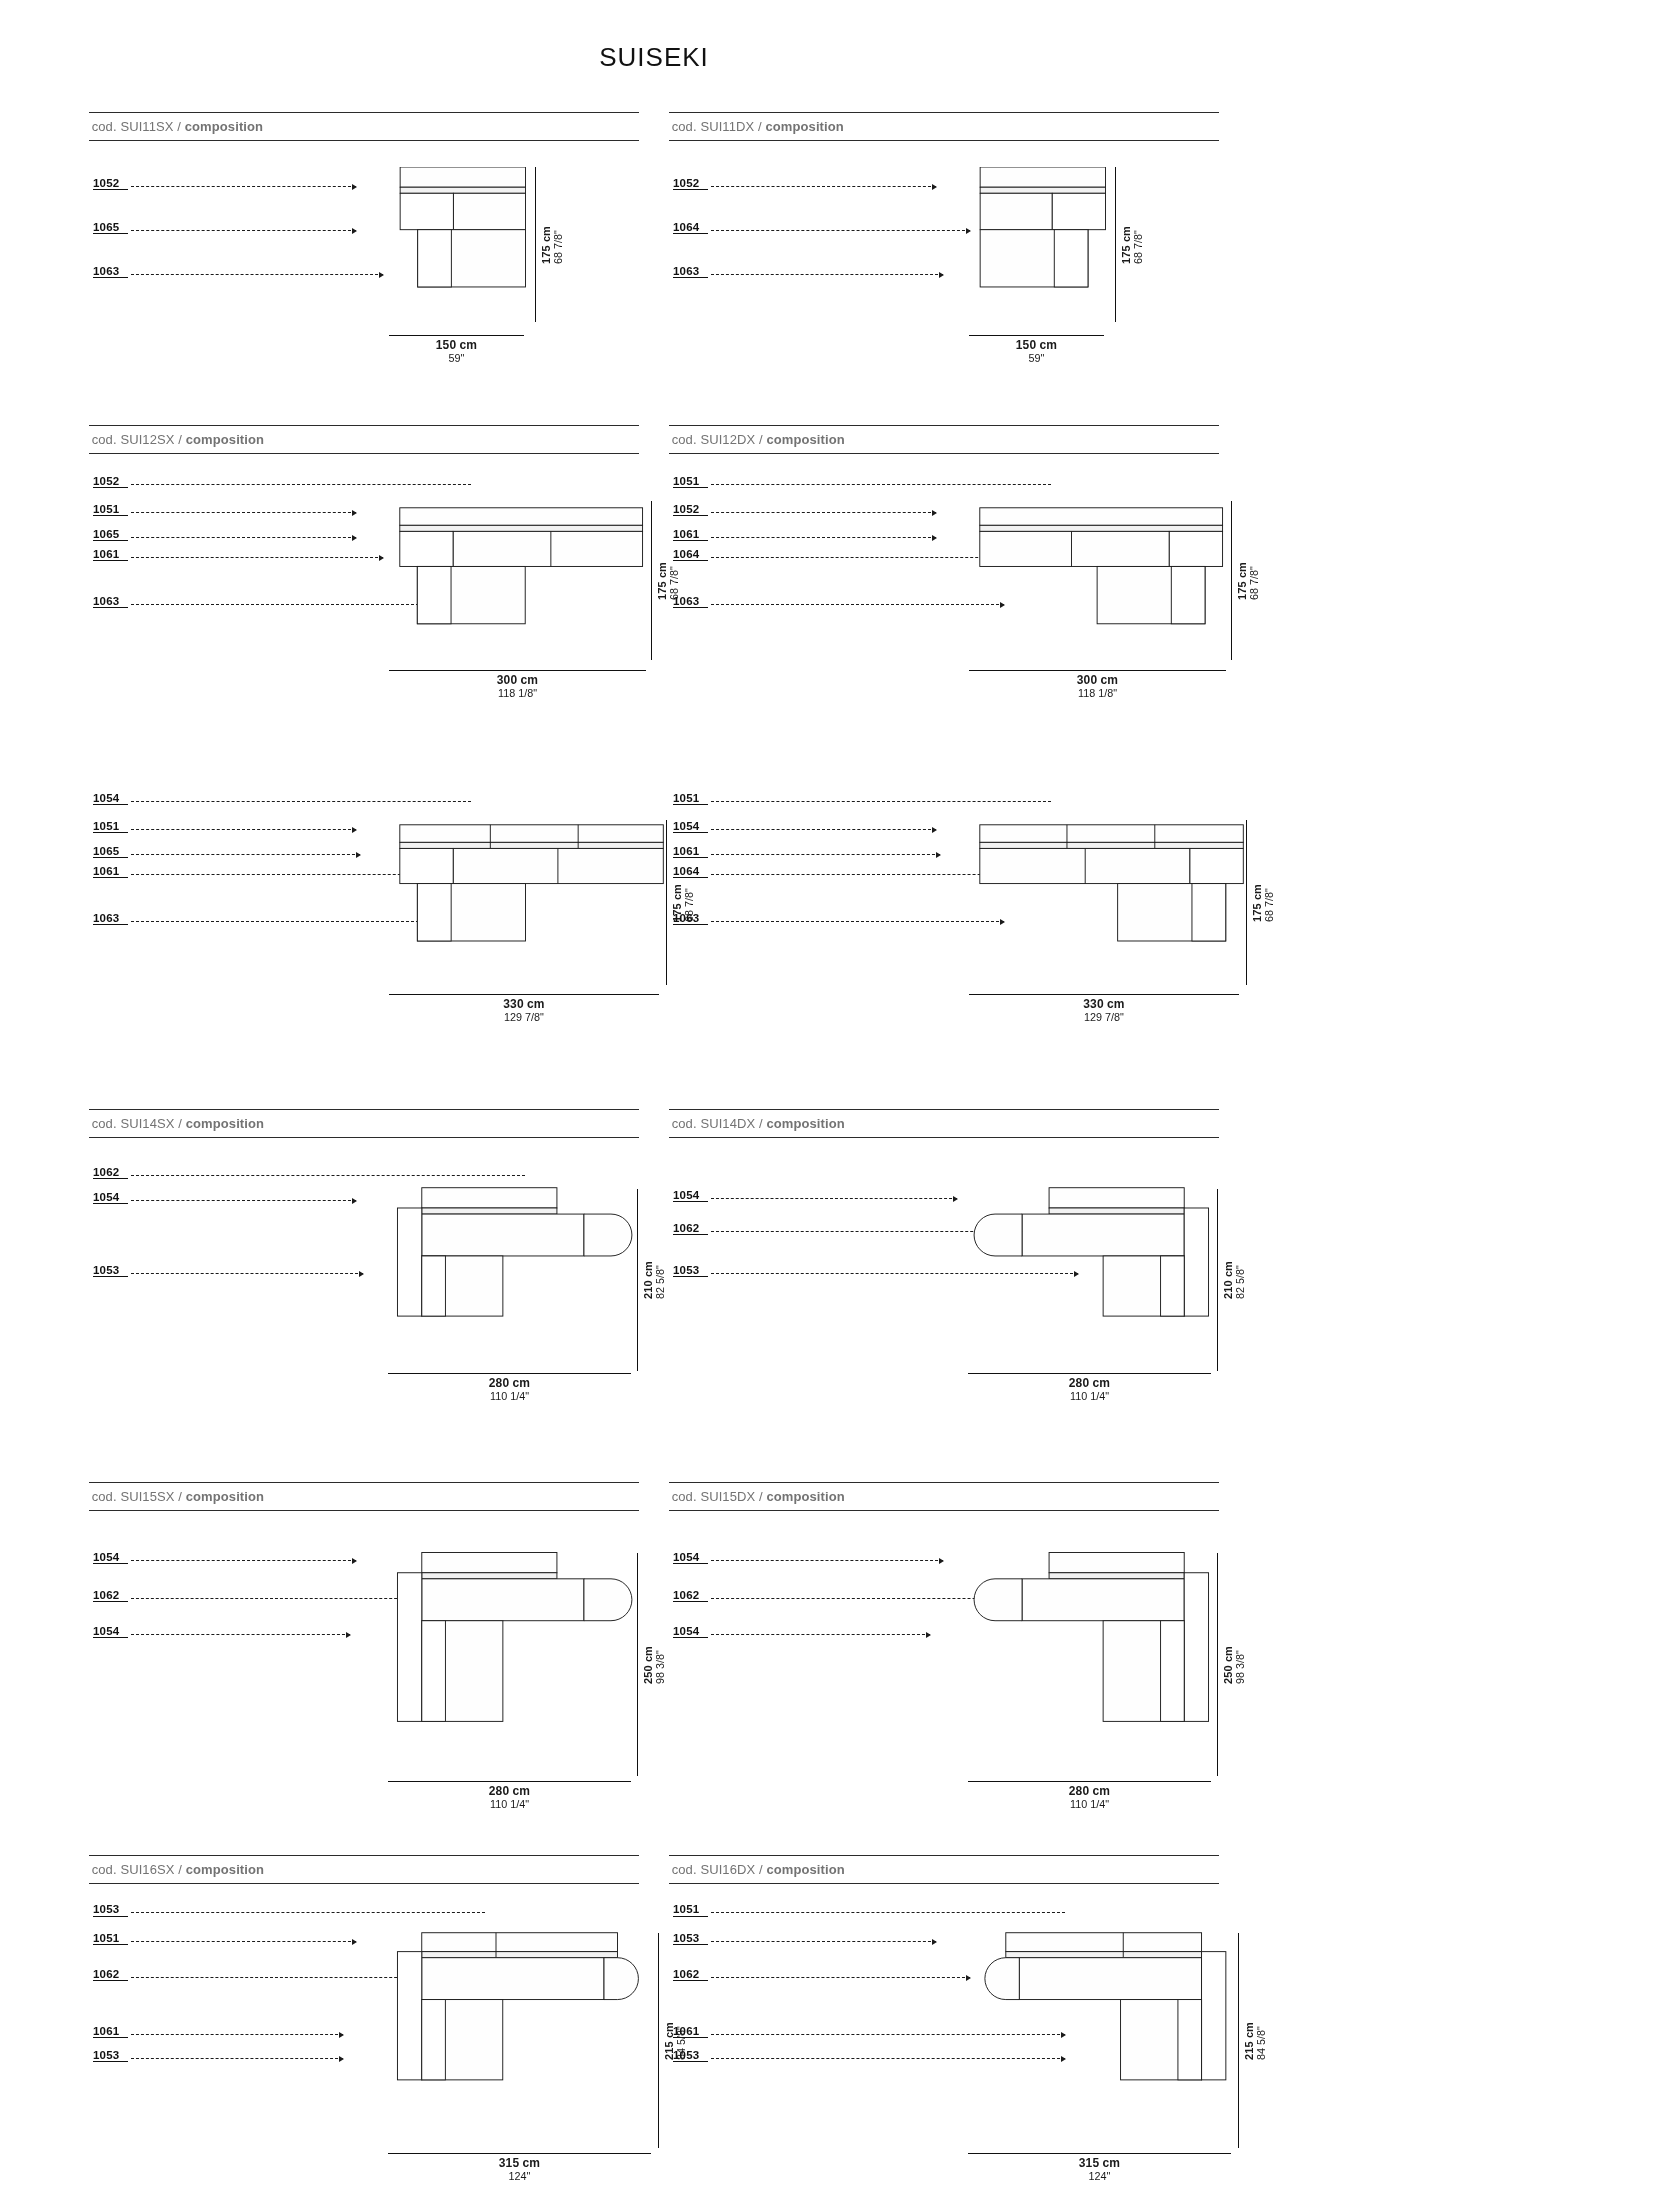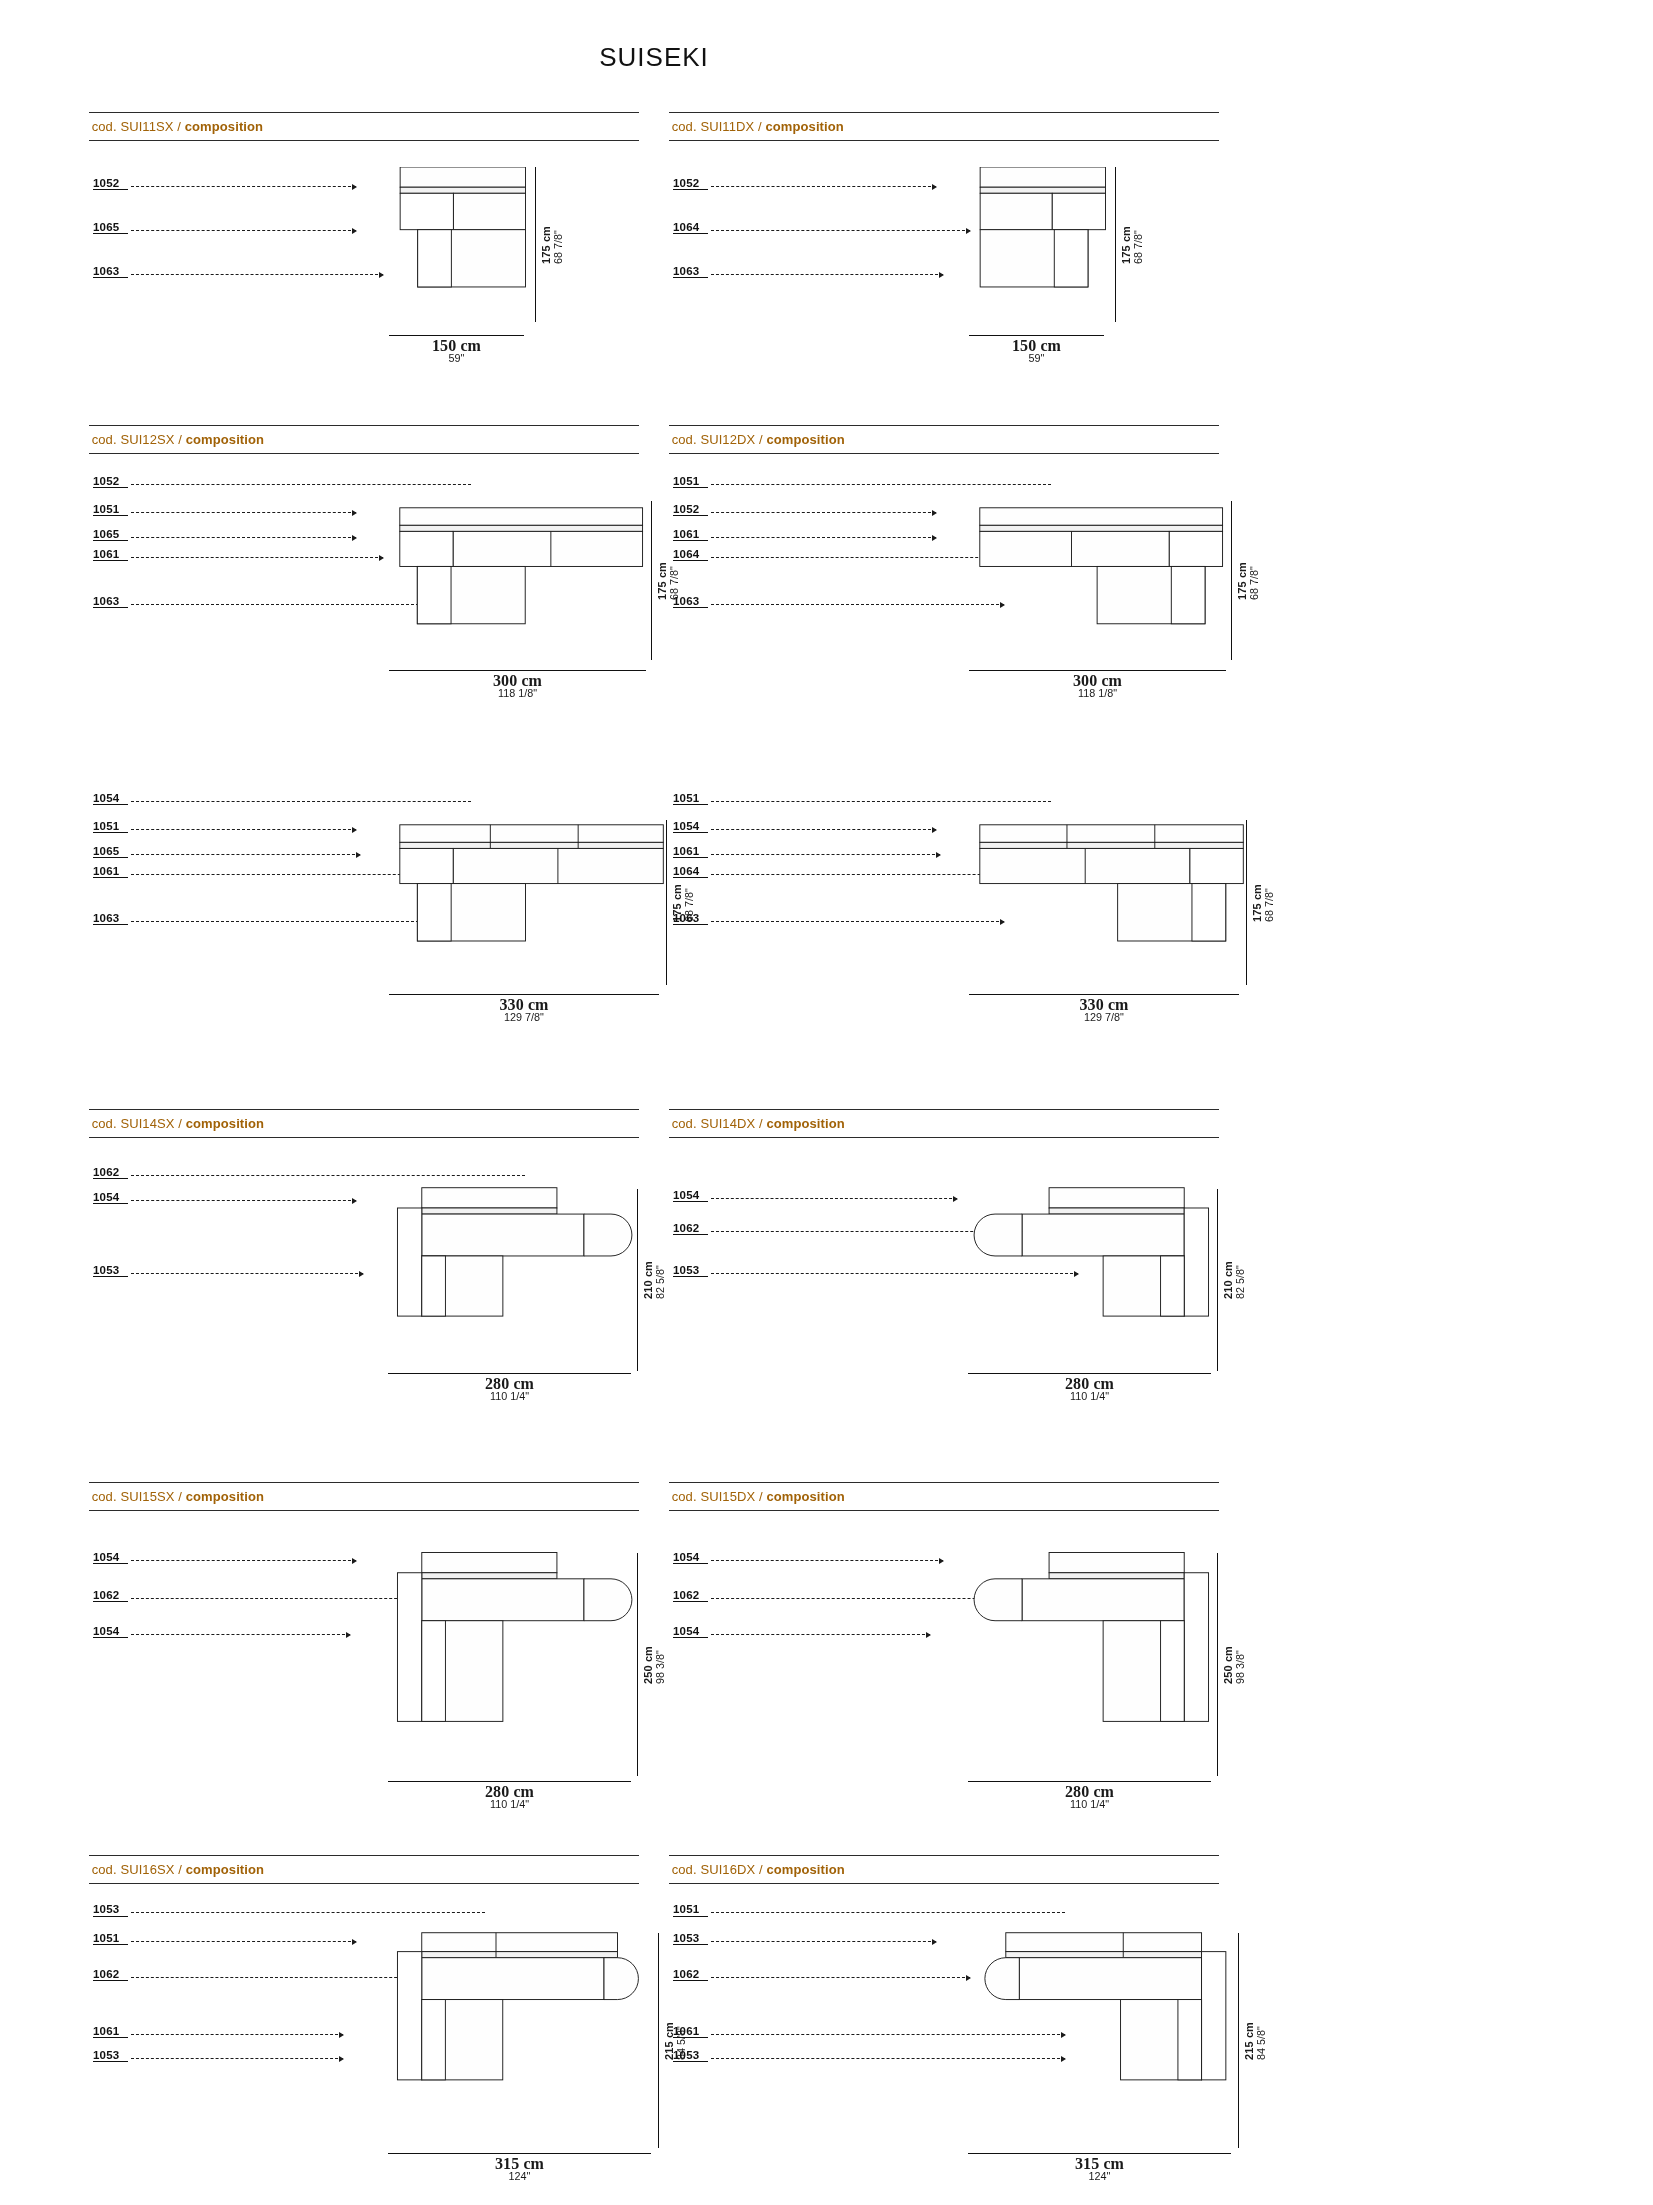--- a/index.html
+++ b/index.html
@@ -49,21 +49,21 @@
   }
   .cell.left { padding-right: 15px; }
   .cell.right { padding-left: 15px; }
 
   .cell-head {
     border-top: 1px solid #2b2b2b;
     border-bottom: 1px solid #2b2b2b;
     padding: 6px 2.7px 6px 2.7px;
     font-size: 13px;
     letter-spacing: 0.1px;
-    color: #a16207;
+    color: #737373;
   }
   .cell-head b { font-weight: 700; }
 
   .figure {
     position: relative;
     height: 284px;
   }
   .figure.h470 { height: 317px; }
   .figure.h500 { height: 338px; }
   .figure.h510 { height: 344px; }
@@ -126,25 +126,24 @@
   .dim-h {
     position: absolute;
     text-align: center;
   }
   .dim-h .rule {
     border-top: 1.1px solid #111;
     height: 0;
     margin-bottom: 3.4px;
   }
   .dim-h .cm {
-    font-size: 16px;
+    font-size: 12px;
     font-weight: 700;
     line-height: 13px;
     letter-spacing: 0.1px;
-    font-family: Liberation Serif, serif;
   }
   .dim-h .in {
     font-size: 10.8px;
     line-height: 13px;
   }
   
   .dim-v {
     position: absolute;
     display: flex;
     align-items: center;

